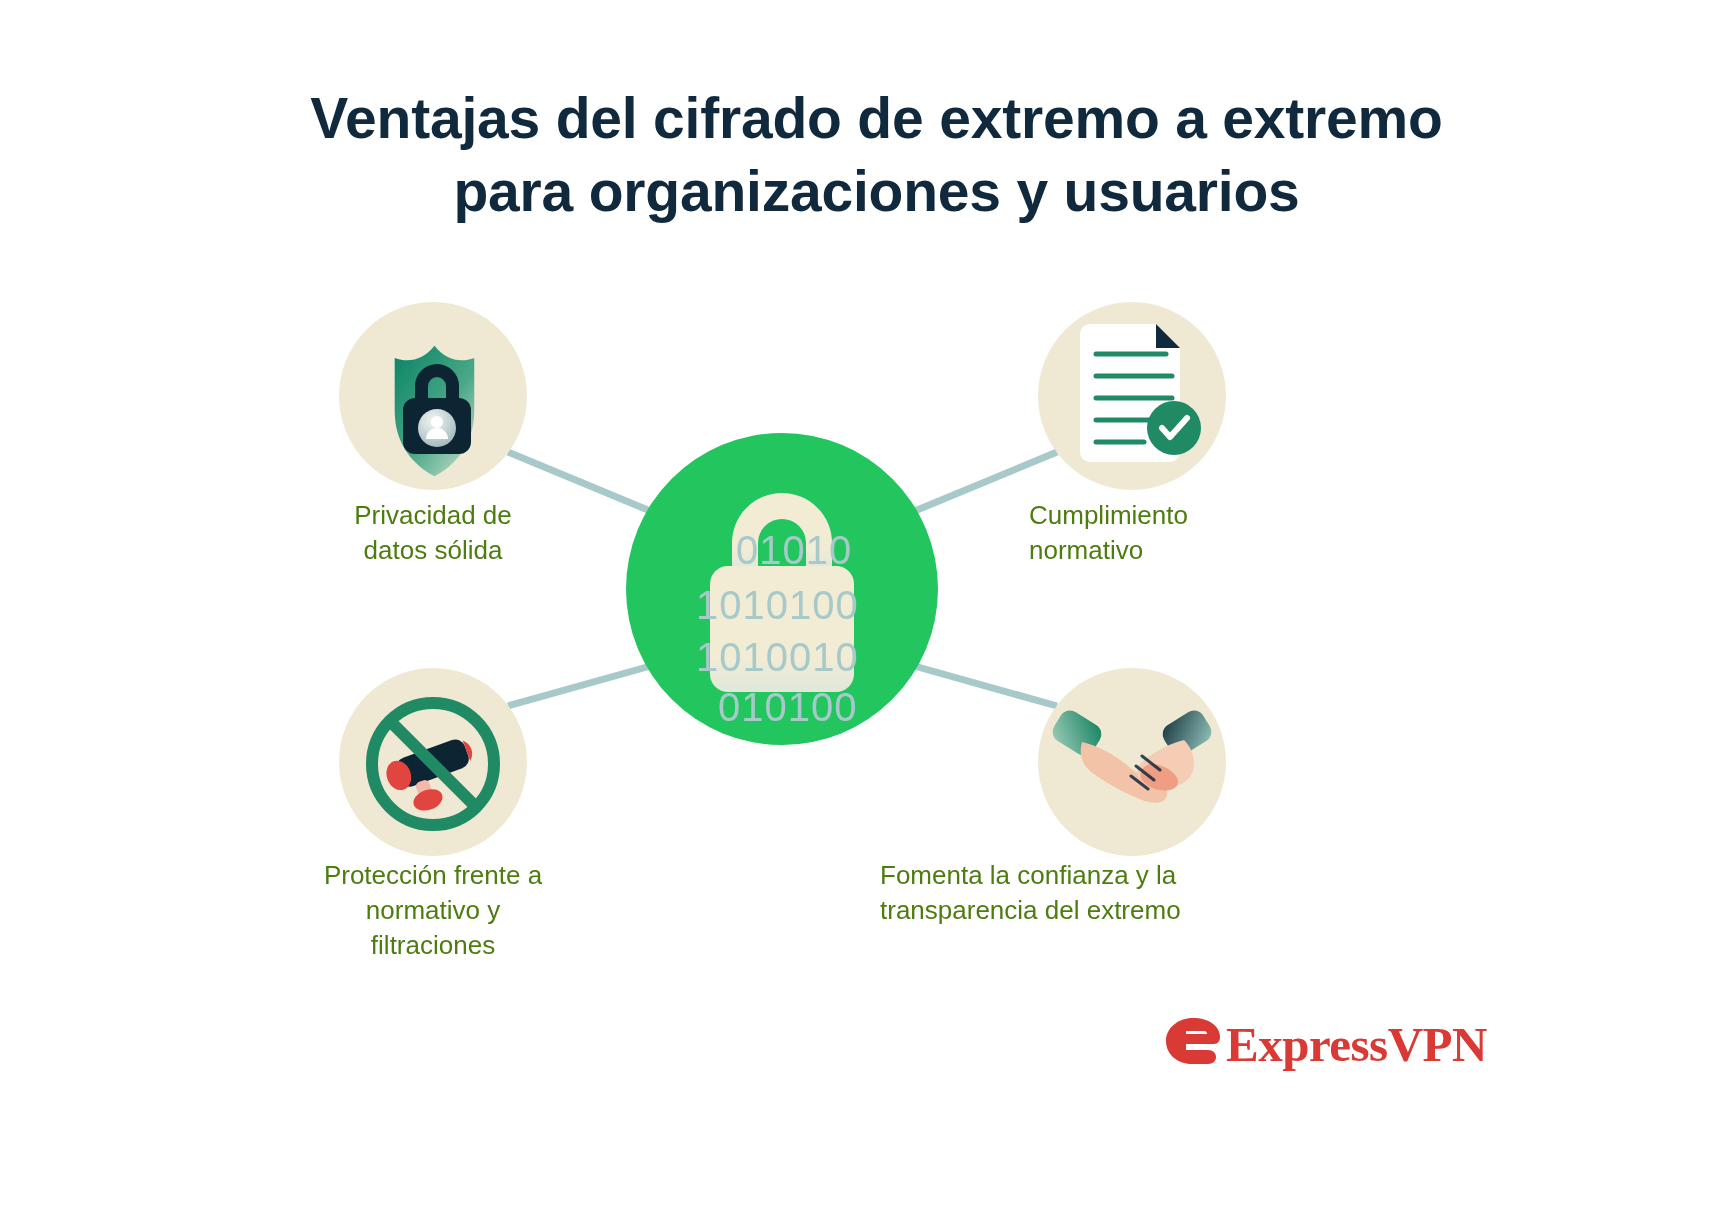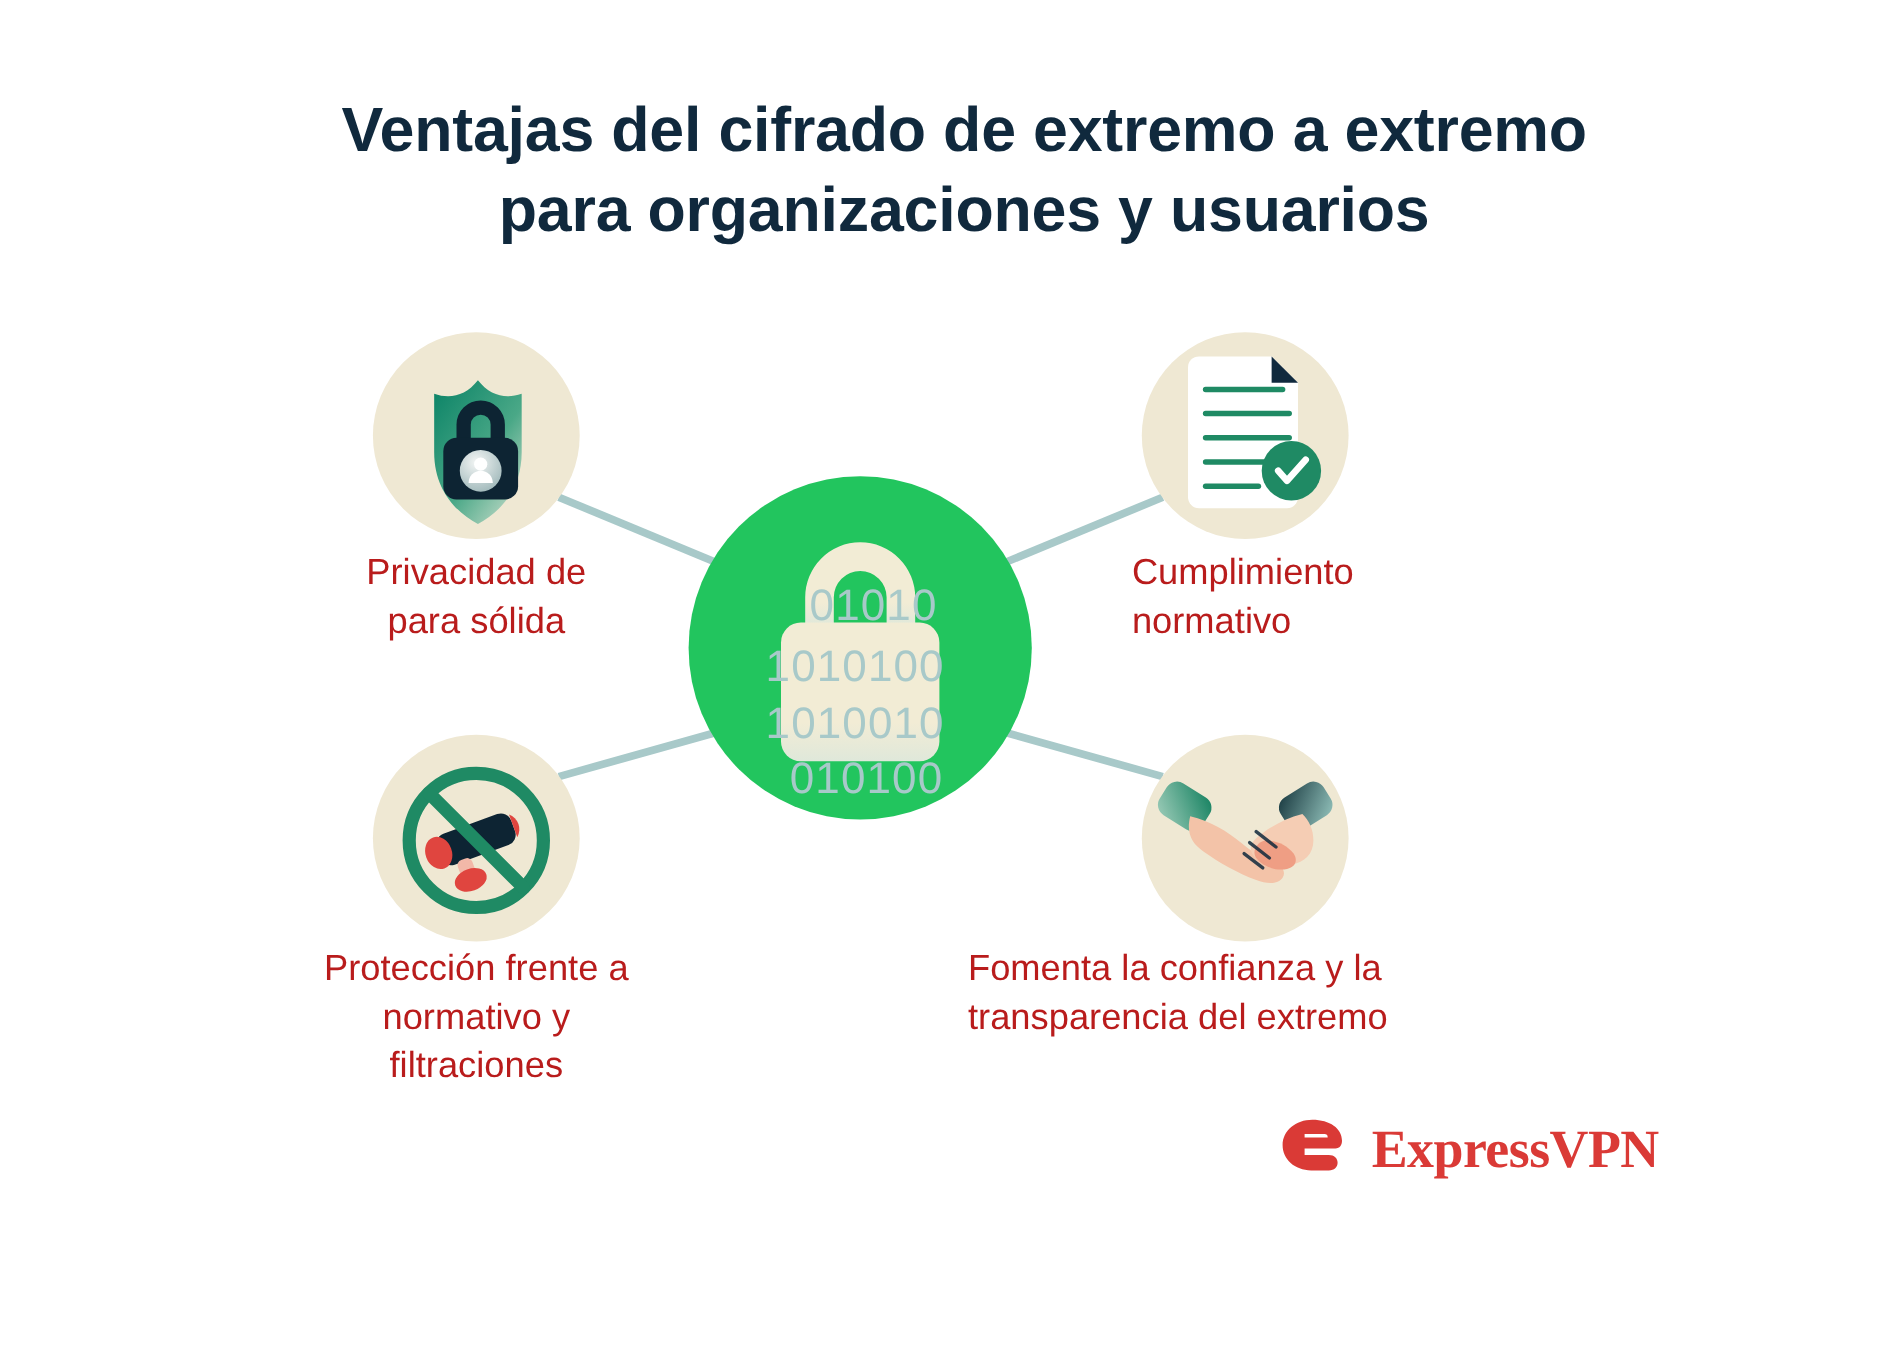--- a/index.html
+++ b/index.html
@@ -70,41 +70,41 @@
   .node-circle svg { display: block; }
 
   .nc-tl { left: 339px; top: 302px; width: 188px; height: 188px; }
   .nc-tr { left: 1038px; top: 302px; width: 188px; height: 188px; }
   .nc-bl { left: 339px; top: 668px; width: 188px; height: 188px; }
   .nc-br { left: 1038px; top: 668px; width: 188px; height: 188px; }
 
   
   .node-label {
     position: absolute;
-    color: #b91c1c;
-    font-size: 33px;
+    color: #4d7c0f;
+    font-size: 26px;
     line-height: 1.34;
     font-weight: normal;
   }
   .lb-tl { left: 200px;  top: 498px;  width: 466px; text-align: center; }
   .lb-tr { left: 1029px; top: 498px;  width: 466px; }
   .lb-bl { left: 198px;  top: 858px;  width: 470px; text-align: center; }
   .lb-br { left: 880px;  top: 858px;  width: 586px; text-align: left; }
   .node-label .lline { display: block; white-space: nowrap; }
 
   
   #logo {
     position: absolute;
     left: 1160px;
     top: 1008px;
     width: 330px;
     height: 72px;
     display: flex;
     align-items: center;
-    gap: 21px;
+    gap: 0;
   }
   #logo-mark { width: 66px; height: 60px; flex: 0 0 auto; }
   #logo-word {
     color: #da3a36;
     font-family: "Liberation Serif", serif;
     font-size: 49px;
     font-weight: bold;
     letter-spacing: -0.5px;
     line-height: 1;
     white-space: nowrap;
@@ -181,21 +181,21 @@
         <rect x="64" y="96" width="68" height="56" rx="12" fill="#0d2433"></rect>
 
         <circle cx="98" cy="126" r="19" fill="url(#userg)"></circle>
         <circle cx="98" cy="120" r="6" fill="#ffffff"></circle>
         <path d="M87 137 a11 11 0 0 1 22 0 z" fill="#ffffff"></path>
       </g>
     </svg>
   </div>
   <div class="node-label lb-tl">
     <span class="lline">Privacidad de</span>
-    <span class="lline">para sólida</span>
+    <span class="lline">datos sólida</span>
   </div>
 
   <div class="node-circle nc-tr">
     <svg width="188" height="188" viewBox="0 0 188 188">
       <defs>
           <clipPath id="trclip">
             <circle cx="94" cy="94" r="94"></circle>
           </clipPath>
         </defs>
       <g clip-path="url(#trclip)">

